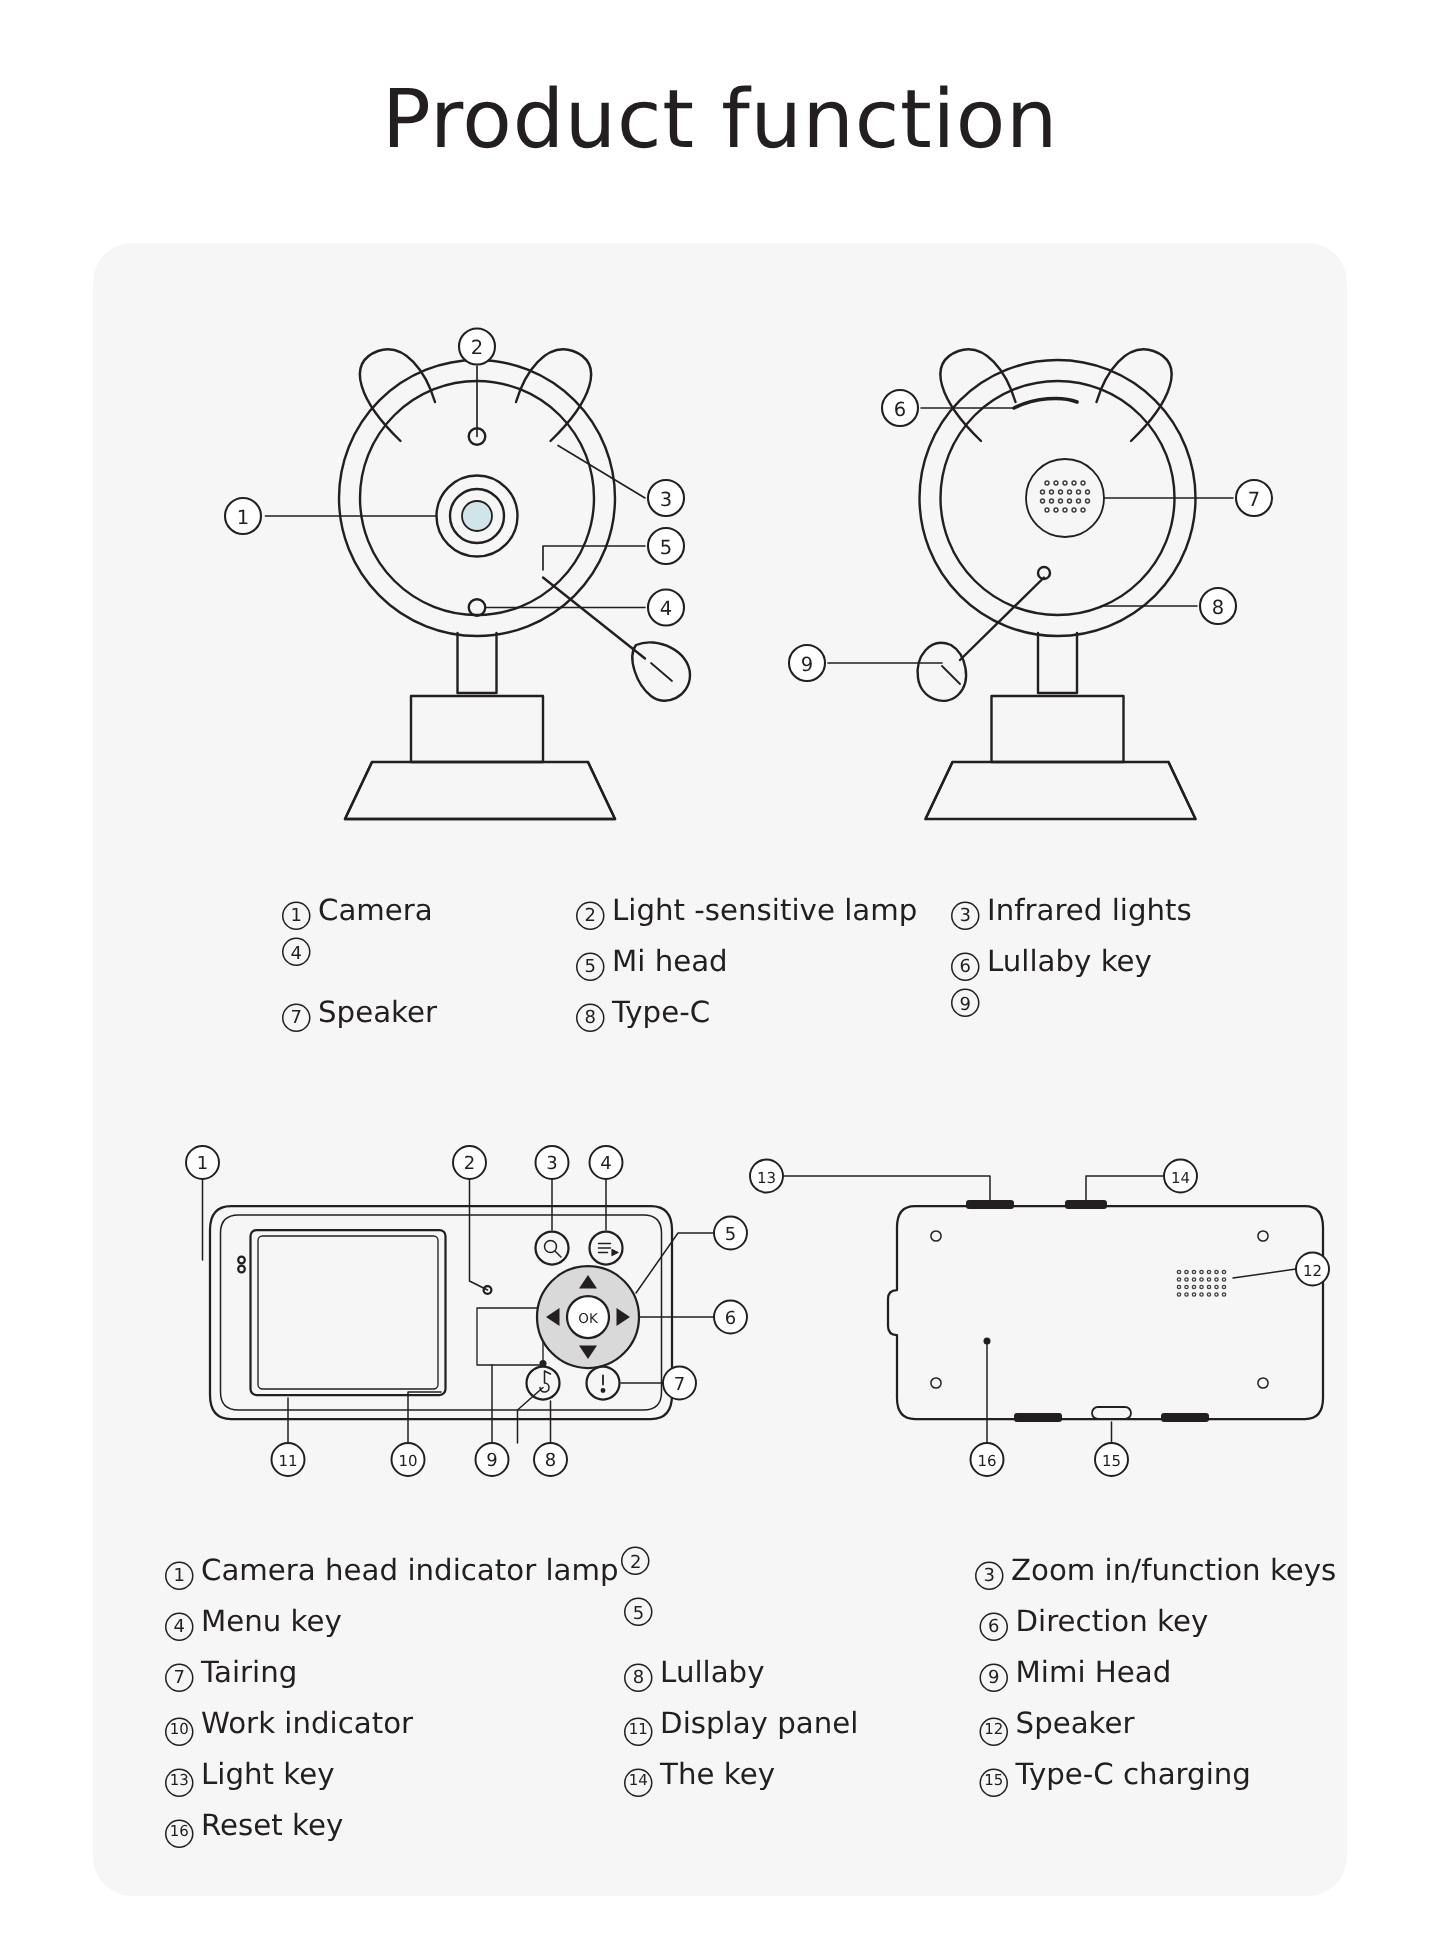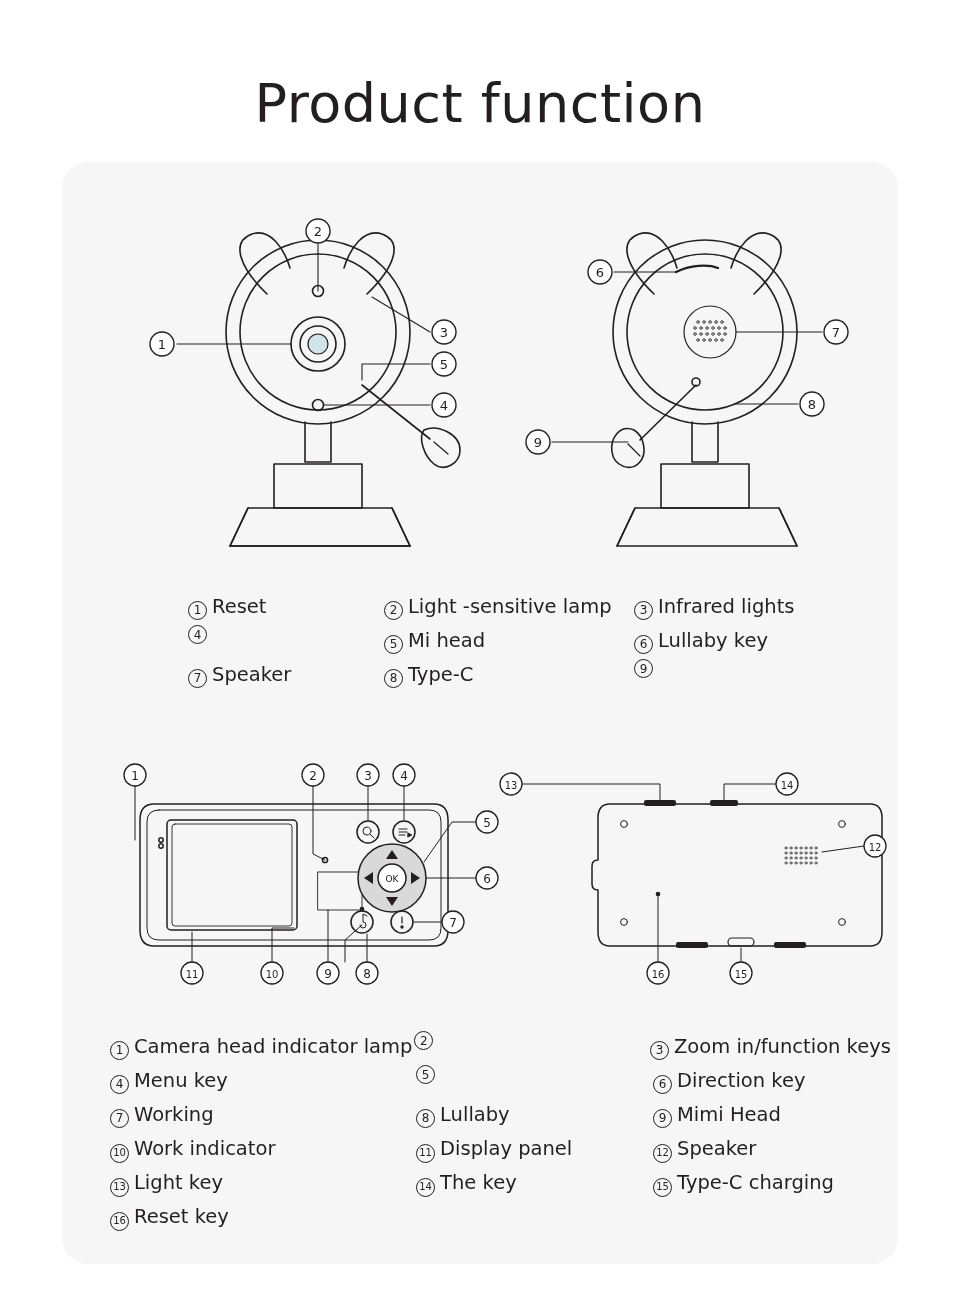--- a/index.html
+++ b/index.html
@@ -14,21 +14,21 @@
     color: #231f20;
     position: relative;
     overflow: hidden;
   }
   .page-title {
     text-align: center;
     font-size: 54px;
     font-weight: 400;
     letter-spacing: 0.5px;
     margin: 0;
-    padding-top: 72px;
+    padding-top: 48px;
     color: #231f20;
     font-family: "DejaVu Sans", sans-serif;
   }
   .card {
     position: absolute;
     left: 62px;
     top: 162px;
     width: 836px;
     height: 1102px;
     background: #f6f6f6;
@@ -219,21 +219,21 @@
 
         <circle cx="476" cy="270" r="12" fill="#fff" stroke="#231f20" stroke-width="1.4"></circle>
         <text x="476" y="275" text-anchor="middle" font-size="13" font-family="DejaVu Sans, sans-serif" fill="#231f20">9</text>
       </g>
     </svg>
 
     <div class="legend legend-top">
       <div class="legend-row">
         <div class="cell">
             <span class="cnum">1</span>
-            <span class="lbl">Reset</span>
+            <span class="lbl">Camera</span>
           </div>
         <div class="cell">
             <span class="cnum">2</span>
             <span class="lbl">Light -sensitive lamp</span>
           </div>
         <div class="cell">
             <span class="cnum">3</span>
             <span class="lbl">Infrared lights</span>
           </div>
       </div>
@@ -454,21 +454,21 @@
             <span class="cnum">5</span>
           </div>
         <div class="cell">
             <span class="cnum">6</span>
             <span class="lbl">Direction key</span>
           </div>
       </div>
       <div class="legend-row">
         <div class="cell">
             <span class="cnum">7</span>
-            <span class="lbl">Working</span>
+            <span class="lbl">Tairing</span>
           </div>
         <div class="cell">
             <span class="cnum">8</span>
             <span class="lbl">Lullaby</span>
           </div>
         <div class="cell">
             <span class="cnum">9</span>
             <span class="lbl">Mimi Head</span>
           </div>
       </div>

